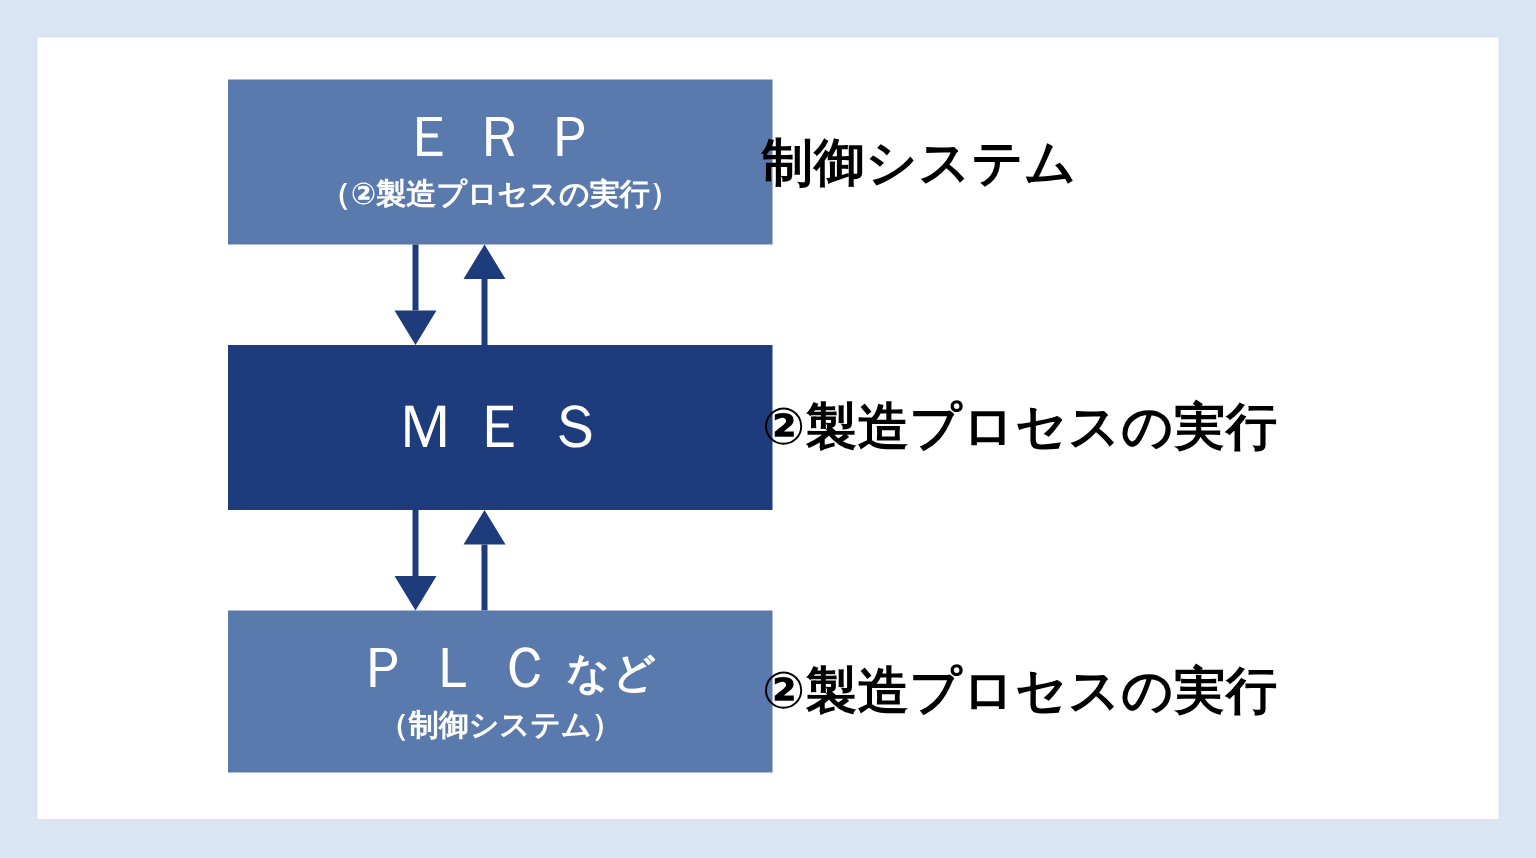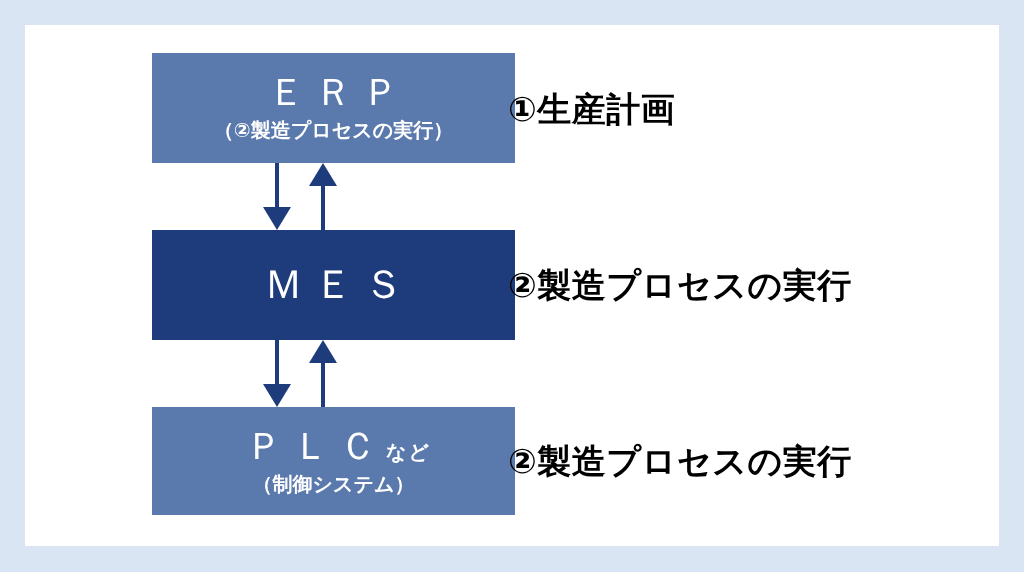--- a/index.html
+++ b/index.html
@@ -58,21 +58,21 @@
     text-indent: 9px;
     white-space: nowrap;
   }
   .box-title.mes-title {
     font-size: 40px;
     letter-spacing: 10px;
     text-indent: 10px;
     font-family: Liberation Serif, serif;
   }
   .box-title .suffix-kana {
-    font-size: 20px;
+    font-size: 28px;
     letter-spacing: 2px;
     font-weight: 700;
   }
   .box-subtitle {
     font-size: 20px;
     font-weight: 700;
     letter-spacing: 0px;
     line-height: 1.1;
     margin-top: 7px;
     white-space: nowrap;
@@ -171,16 +171,16 @@
       <div class="head"></div>
       <div class="shaft"></div>
     </div>
   </div>
 
   <div class="layer-box plc">
     <div class="box-title"><span>ＰＬＣ</span><span class="suffix-kana">など</span></div>
     <div class="box-subtitle">（制御システム）</div>
   </div>
 
-  <div class="step-label s1">①生産計画</div>
+  <div class="step-label s1">制御システム</div>
   <div class="step-label s2">②製造プロセスの実行</div>
   <div class="step-label s3">②製造プロセスの実行</div>
 </div>
 
 </body></html>

